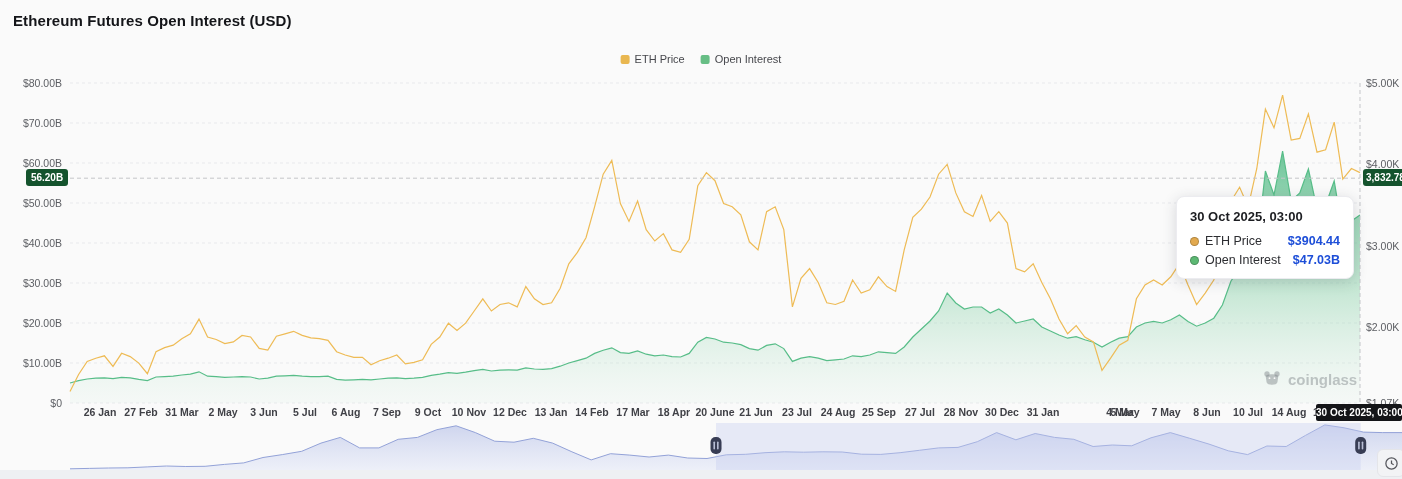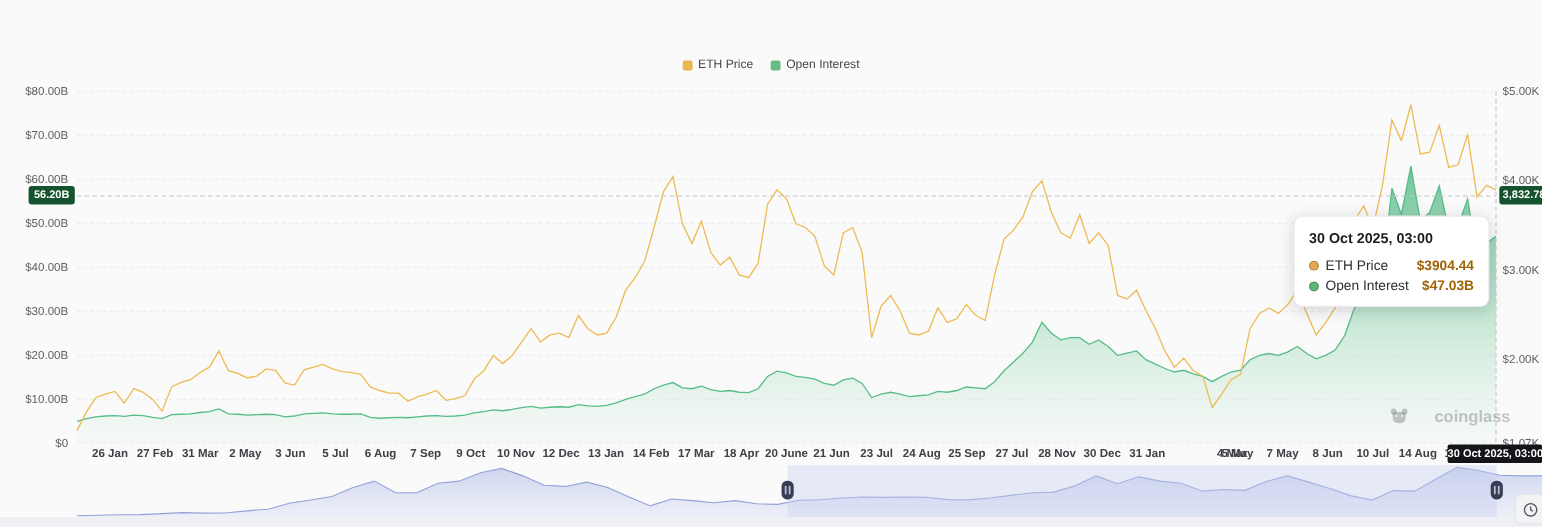--- a/index.html
+++ b/index.html
@@ -16,22 +16,22 @@
          border-radius:3px;height:17px;line-height:17px;text-align:center;overflow:hidden;white-space:nowrap;}
   .badge.left-badge{left:26px;top:170px;width:42px;}
   .badge.right-badge{left:1363px;top:170px;width:39px;text-align:left;padding-left:3px;}
   .xcursor-badge{position:absolute;left:1316px;top:404px;width:86px;height:17px;background:#141518;color:#fff;
          font-size:10px;font-weight:700;line-height:17px;text-align:center;border-radius:2px;white-space:nowrap;overflow:hidden;z-index:6;}
   .tooltip{position:absolute;left:1176px;top:196px;width:178px;background:#fff;border:1px solid #ececf0;border-radius:8px;
          box-shadow:0 3px 14px rgba(50,55,70,.18);padding:12px 13px 11px 13px;z-index:7;box-sizing:border-box;}
   .tt-title{font-size:13px;font-weight:700;color:#1c1d21;margin-bottom:10px;}
   .tt-row{display:flex;align-items:center;gap:6px;font-size:12.5px;color:#2c2d31;margin-top:5px;}
   .tt-row .dot{width:9px;height:9px;border-radius:50%;border:1.5px solid rgba(0,0,0,.22);box-sizing:border-box;flex:0 0 auto;}
-  .tt-val{margin-left:auto;font-weight:700;color:#a16207;}
-  .watermark{position:absolute;left:1262px;top:369px;display:flex;align-items:center;gap:22px;
+  .tt-val{margin-left:auto;font-weight:700;color:#1d4ed8;}
+  .watermark{position:absolute;left:1262px;top:369px;display:flex;align-items:center;gap:6px;
          font-size:15px;font-weight:700;color:rgba(125,130,136,.45);z-index:3;}
   .bottom-strip{position:absolute;left:0;top:470px;width:1402px;height:9px;background:#eef0f3;}
   .clock-btn{position:absolute;left:1377px;top:449px;width:26px;height:26px;background:#f2f3f5;border:1px solid #e4e5e9;
          border-radius:6px;display:flex;align-items:center;justify-content:center;cursor:pointer;z-index:8;}
   svg.chart{position:absolute;left:0;top:0;z-index:1;}
   .hud{position:absolute;left:0;top:0;width:100%;height:100%;z-index:2;pointer-events:none;}
 </style>
 </head>
 <body>
 
@@ -78,20 +78,21 @@
         <rect x="710.52" y="437" width="11" height="17" rx="5" fill="#383d54"></rect>
         <rect x="713.42" y="441.5" width="1.6" height="8" rx="0.8" fill="#b9bfd6"></rect>
         <rect x="717.02" y="441.5" width="1.6" height="8" rx="0.8" fill="#b9bfd6"></rect>
         <rect x="1355.2079999999999" y="437" width="11" height="17" rx="5" fill="#383d54"></rect>
         <rect x="1358.108" y="441.5" width="1.6" height="8" rx="0.8" fill="#b9bfd6"></rect>
         <rect x="1361.7079999999999" y="441.5" width="1.6" height="8" rx="0.8" fill="#b9bfd6"></rect>
       </g>
   </svg>
 
   <div class="hud">
+    <div class="title">Ethereum Futures Open Interest (USD)</div>
 
     <div class="legend" style="pointer-events:auto;">
       <span class="legend-item">
         <span class="swatch" style="background: rgb(233, 183, 80);"></span>
         <span>ETH Price</span>
       </span>
       <span class="legend-item">
         <span class="swatch" style="background: rgb(103, 190, 133);"></span>
         <span>Open Interest</span>
       </span>

